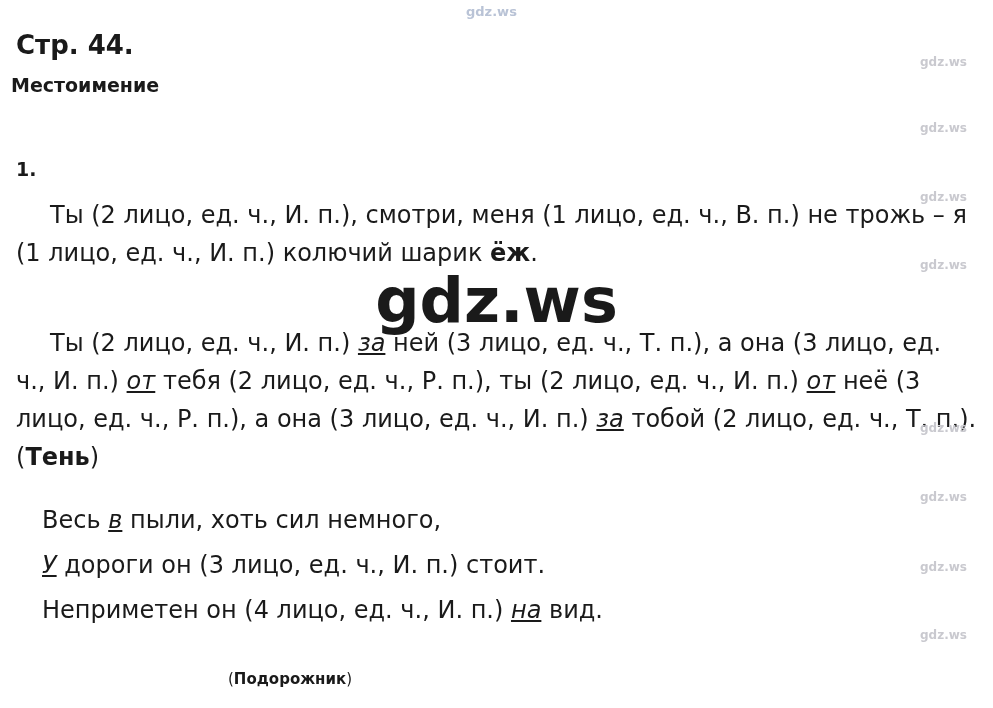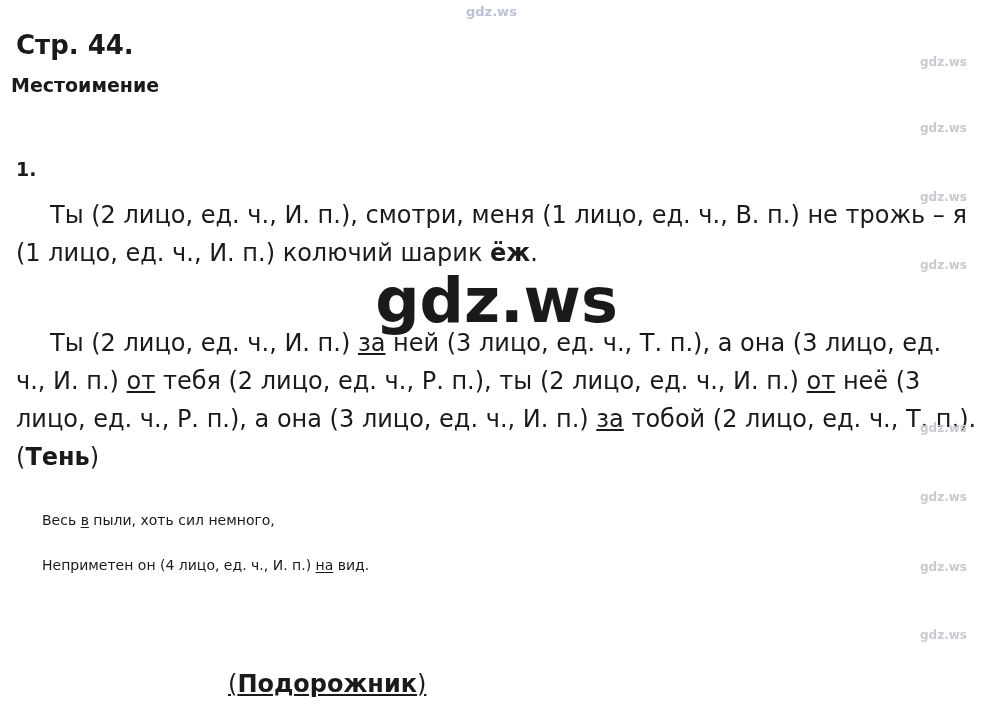--- a/index.html
+++ b/index.html
@@ -84,40 +84,40 @@
     line-height: 38px;
     text-align: left;
   }
   .indent {
     display: inline-block;
     width: 34px;
   }
   .u {
     text-decoration: underline;
     text-underline-offset: 2px;
+    font-style: italic;
   }
   .b {
     font-weight: bold;
   }
   .p1 { top: 196px; }
   .p2 { top: 324px; }
   .poem {
     position: absolute;
     left: 42px;
     top: 498px;
-    font-size: 14px;
+    font-size: 24px;
     line-height: 45px;
   }
   .poem-line { white-space: nowrap; }
   .poem-sign {
     position: absolute;
     left: 228px;
     top: 670px;
-    font-size: 24px;
-    text-decoration: underline;
+    font-size: 15px;
   }
 </style>
 </head>
 <body>
 
 <div class="page">
 
   <div class="wm-top">gdz.ws</div>
 
   <div class="page-num">Стр. 44.</div>
@@ -129,20 +129,21 @@
   </div>
 
   <div class="wm-big">gdz.ws</div>
 
   <div class="para p2">
     <span class="indent"></span><span>Ты (2 лицо, ед. ч., И. п.) </span><span class="u">за</span><span> ней (3 лицо, ед. ч., Т. п.), а она (3 лицо, ед. ч., И. п.) </span><span class="u">от</span><span> тебя (2 лицо, ед. ч., Р. п.), ты (2 лицо, ед. ч., И. п.) </span><span class="u">от</span><span> неё (3 лицо, ед. ч., Р. п.), а она (3 лицо, ед. ч., И. п.) </span><span class="u">за</span><span> тобой (2 лицо, ед. ч., Т. п.). (</span><span class="b">Тень</span><span>)</span>
   </div>
 
   <div class="poem">
     <div class="poem-line"><span>Весь </span><span class="u">в</span><span> пыли, хоть сил немного,</span></div>
+    <div class="poem-line"><span></span><span class="u">У</span><span> дороги он (3 лицо, ед. ч., И. п.) стоит.</span></div>
     <div class="poem-line"><span>Неприметен он (4 лицо, ед. ч., И. п.) </span><span class="u">на</span><span> вид.</span></div>
   </div>
 
   <div class="poem-sign"><span>(</span><span class="b">Подорожник</span><span>)</span></div>
 
   <div class="wm-small" style="left:920px; top:55px;">gdz.ws</div>
   <div class="wm-small" style="left:920px; top:121px;">gdz.ws</div>
   <div class="wm-small" style="left:920px; top:190px;">gdz.ws</div>
   <div class="wm-small" style="left:920px; top:258px;">gdz.ws</div>
   <div class="wm-small" style="left:920px; top:421px;">gdz.ws</div>

